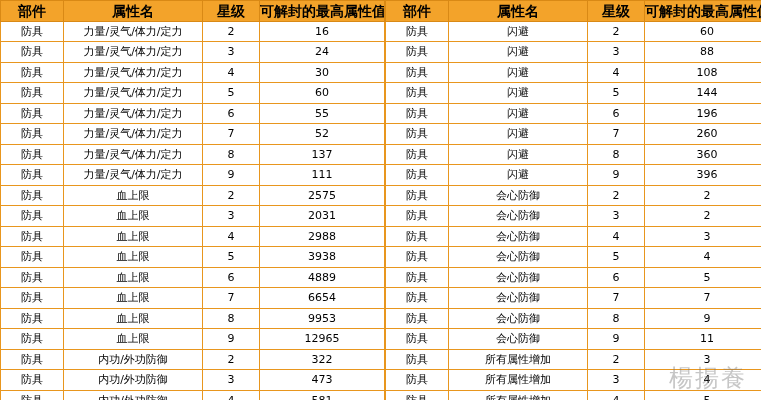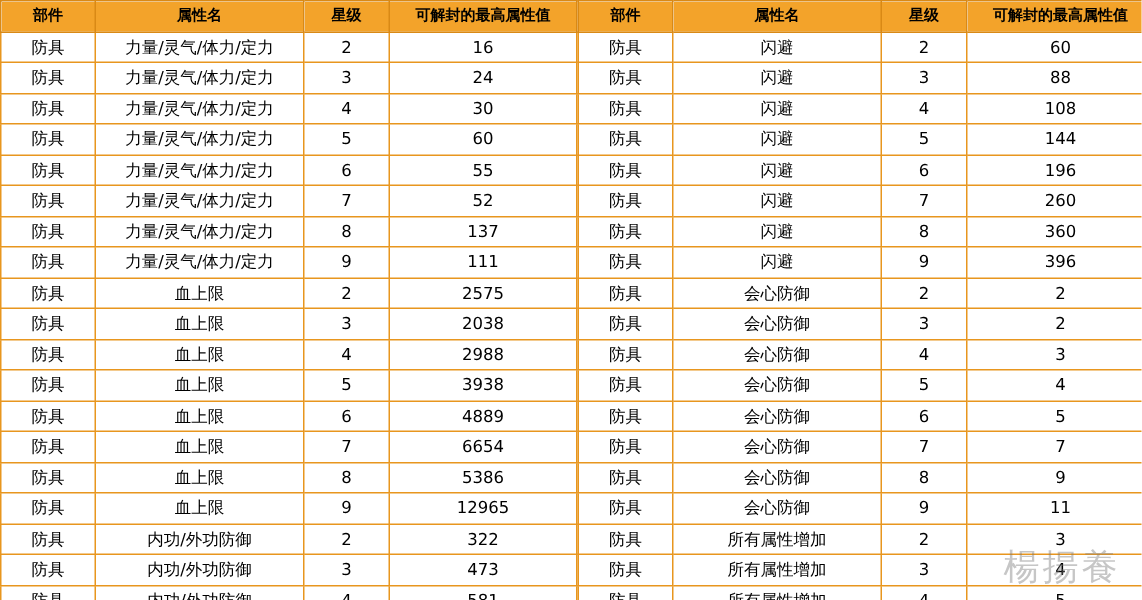--- a/index.html
+++ b/index.html
@@ -35,21 +35,21 @@
     vertical-align: middle;
     padding: 0;
     height: 19.5px;
     color: #000000;
     white-space: nowrap;
     overflow: hidden;
   }
   table.grid thead th {
     background: #f3a32a;
     font-weight: bold;
-    font-size: 10px;
+    font-size: 14px;
     color: #000000;
     border: 1px solid #d98915;
   }
   .col-part  { width: 62px; }
   .col-attr  { width: 138px; }
   .col-star  { width: 56px; }
   .col-val   { width: 124px; }
   .watermark {
     position: absolute;
     right: 14px;
@@ -128,21 +128,21 @@
         <tr>
           <td class="col-part">防具</td>
           <td class="col-attr">血上限</td>
           <td class="col-star">2</td>
           <td class="col-val">2575</td>
         </tr>
         <tr>
           <td class="col-part">防具</td>
           <td class="col-attr">血上限</td>
           <td class="col-star">3</td>
-          <td class="col-val">2038</td>
+          <td class="col-val">2031</td>
         </tr>
         <tr>
           <td class="col-part">防具</td>
           <td class="col-attr">血上限</td>
           <td class="col-star">4</td>
           <td class="col-val">2988</td>
         </tr>
         <tr>
           <td class="col-part">防具</td>
           <td class="col-attr">血上限</td>
@@ -158,21 +158,21 @@
         <tr>
           <td class="col-part">防具</td>
           <td class="col-attr">血上限</td>
           <td class="col-star">7</td>
           <td class="col-val">6654</td>
         </tr>
         <tr>
           <td class="col-part">防具</td>
           <td class="col-attr">血上限</td>
           <td class="col-star">8</td>
-          <td class="col-val">5386</td>
+          <td class="col-val">9953</td>
         </tr>
         <tr>
           <td class="col-part">防具</td>
           <td class="col-attr">血上限</td>
           <td class="col-star">9</td>
           <td class="col-val">12965</td>
         </tr>
         <tr>
           <td class="col-part">防具</td>
           <td class="col-attr">内功/外功防御</td>

